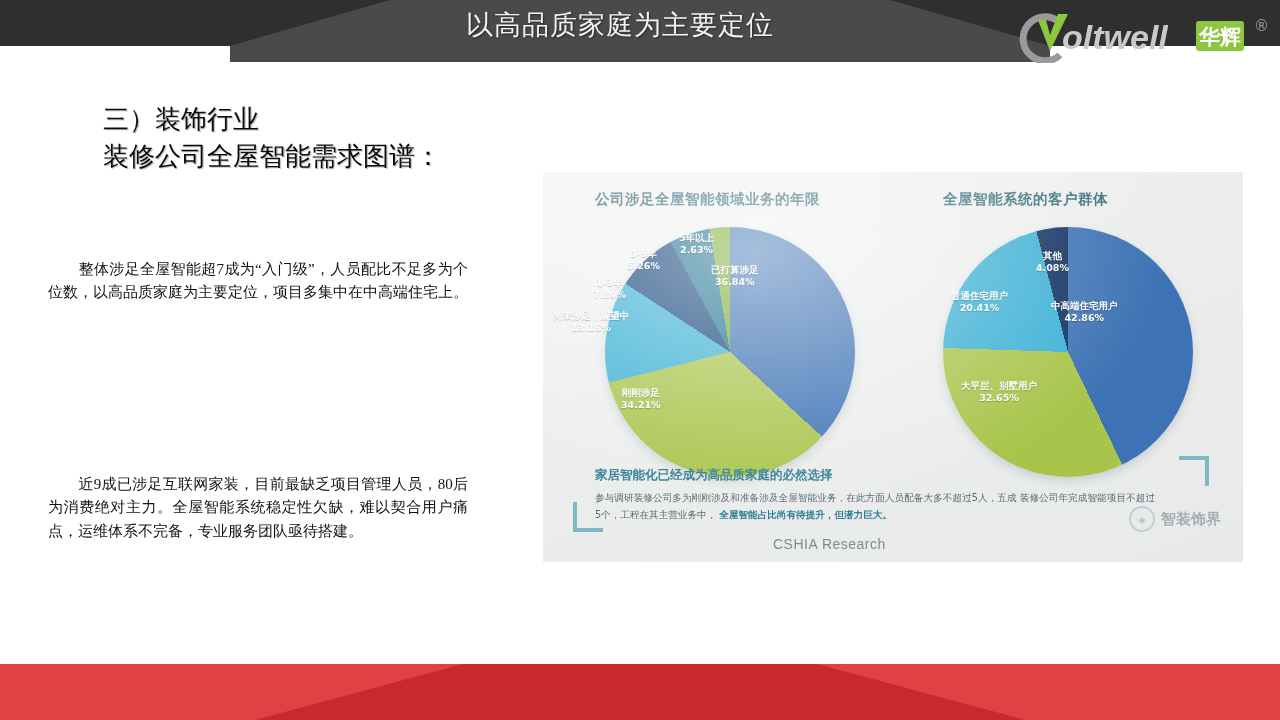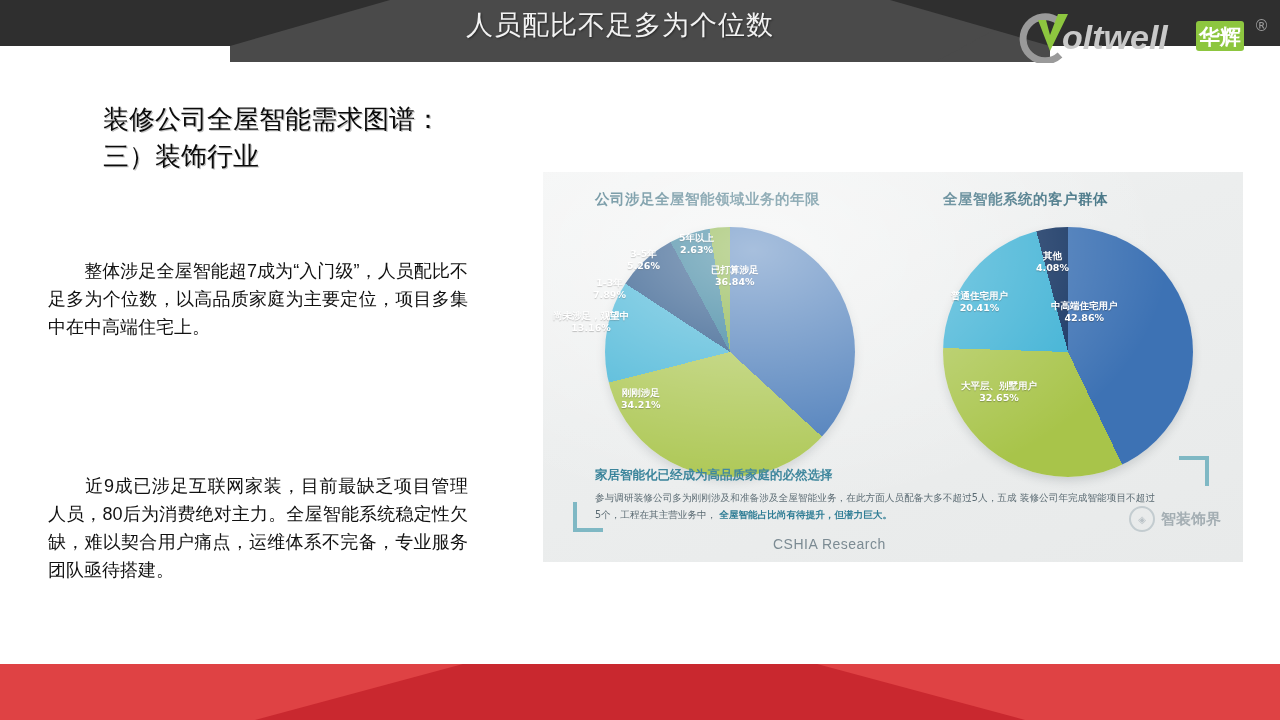--- a/index.html
+++ b/index.html
@@ -48,22 +48,22 @@
 
   
   .heading{
     position:absolute;left:103px;top:101px;width:430px;
     font-family:"DejaVu Serif","Liberation Serif",serif;
     font-size:26px;line-height:1.42;color:#0a0a0a;font-weight:400;
     text-shadow:1.3px 1.3px 0 rgba(150,150,150,.55);
   }
   .para{
     position:absolute;width:420px;
-    font-family:Liberation Sans, sans-serif;
-    font-size:18px;line-height:1.55;color:#111;text-align:justify;
+    font-family:Liberation Serif, serif;
+    font-size:15px;line-height:1.55;color:#111;text-align:justify;
   }
   .para-1{left:48px;top:258px;}
   .para-2{left:48px;top:473px;}
 
   
   .chart-img{
     position:absolute;left:543px;top:172px;width:700px;height:390px;
     background:linear-gradient(160deg,#f3f4f4 0%,#eceeee 40%,#e8eaea 100%);
     overflow:hidden;
   }
@@ -128,37 +128,37 @@
 
 <div class="slide">
 
   <div class="header">
     <div class="hdr-dark-left"></div>
     <div class="hdr-dark-right"></div>
     <div class="hdr-mid"></div>
     <div class="hdr-mid-right"></div>
     <div class="hdr-wedge-l"></div>
     <div class="hdr-wedge-r"></div>
-    <div class="hdr-title">人员配比不足多为个位数</div>
+    <div class="hdr-title">以高品质家庭为主要定位</div>
 
     <div class="logo">
       <svg width="272" height="52" viewBox="0 0 272 52" xmlns="http://www.w3.org/2000/svg">
         <path d="M58 10 A22 22 0 1 0 60 44" fill="none" stroke="#9a9a9a" stroke-width="7"></path>
         <path d="M38 9 L50 40 L68 3 L58 3 L50 24 L46 9 Z" fill="#8dc63f"></path>
         <text x="62" y="38" font-family="Liberation Sans, sans-serif" font-size="34" font-weight="bold" font-style="italic" fill="#c9c9c9">oltwell</text>
         <rect x="196" y="10" width="48" height="30" rx="3" fill="#8dc63f"></rect>
         <text x="220" y="33" text-anchor="middle" font-family="DejaVu Sans, sans-serif" font-size="21" font-weight="bold" fill="#ffffff">华辉</text>
         <text x="254" y="20" font-family="DejaVu Sans, sans-serif" font-size="15" fill="#9a9a9a">®</text>
       </svg>
     </div>
   </div>
 
   <div class="heading">
+    <div>三）装饰行业</div>
     <div>装修公司全屋智能需求图谱：</div>
-    <div>三）装饰行业</div>
   </div>
 
   <div class="para para-1">　　整体涉足全屋智能超7成为“入门级”，人员配比不足多为个位数，以高品质家庭为主要定位，项目多集中在中高端住宅上。</div>
   <div class="para para-2">　　近9成已涉足互联网家装，目前最缺乏项目管理人员，80后为消费绝对主力。全屋智能系统稳定性欠缺，难以契合用户痛点，运维体系不完备，专业服务团队亟待搭建。</div>
 
   <div class="chart-img">
 
     <div class="pie-title left">公司涉足全屋智能领域业务的年限</div>
     <div class="pie-title right">全屋智能系统的客户群体</div>
 

